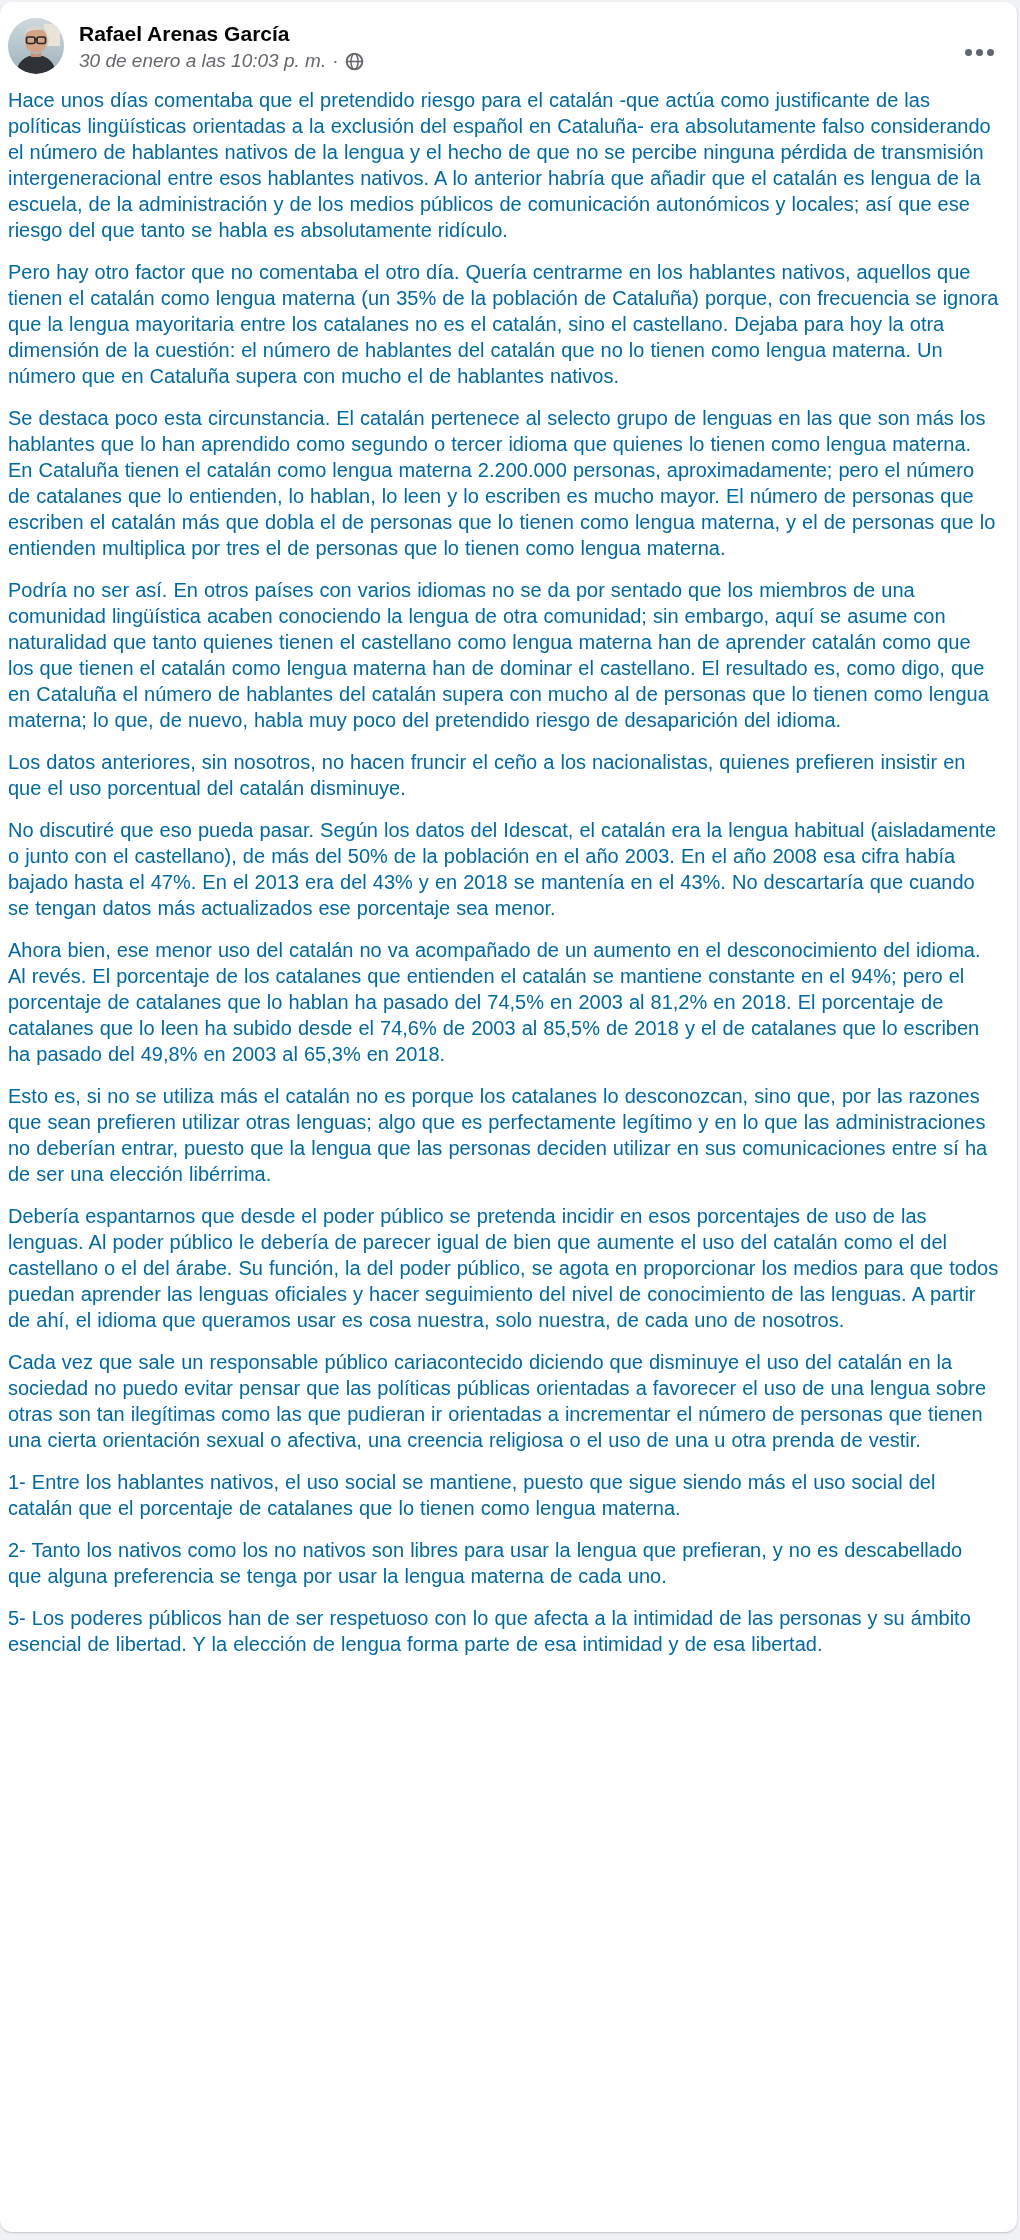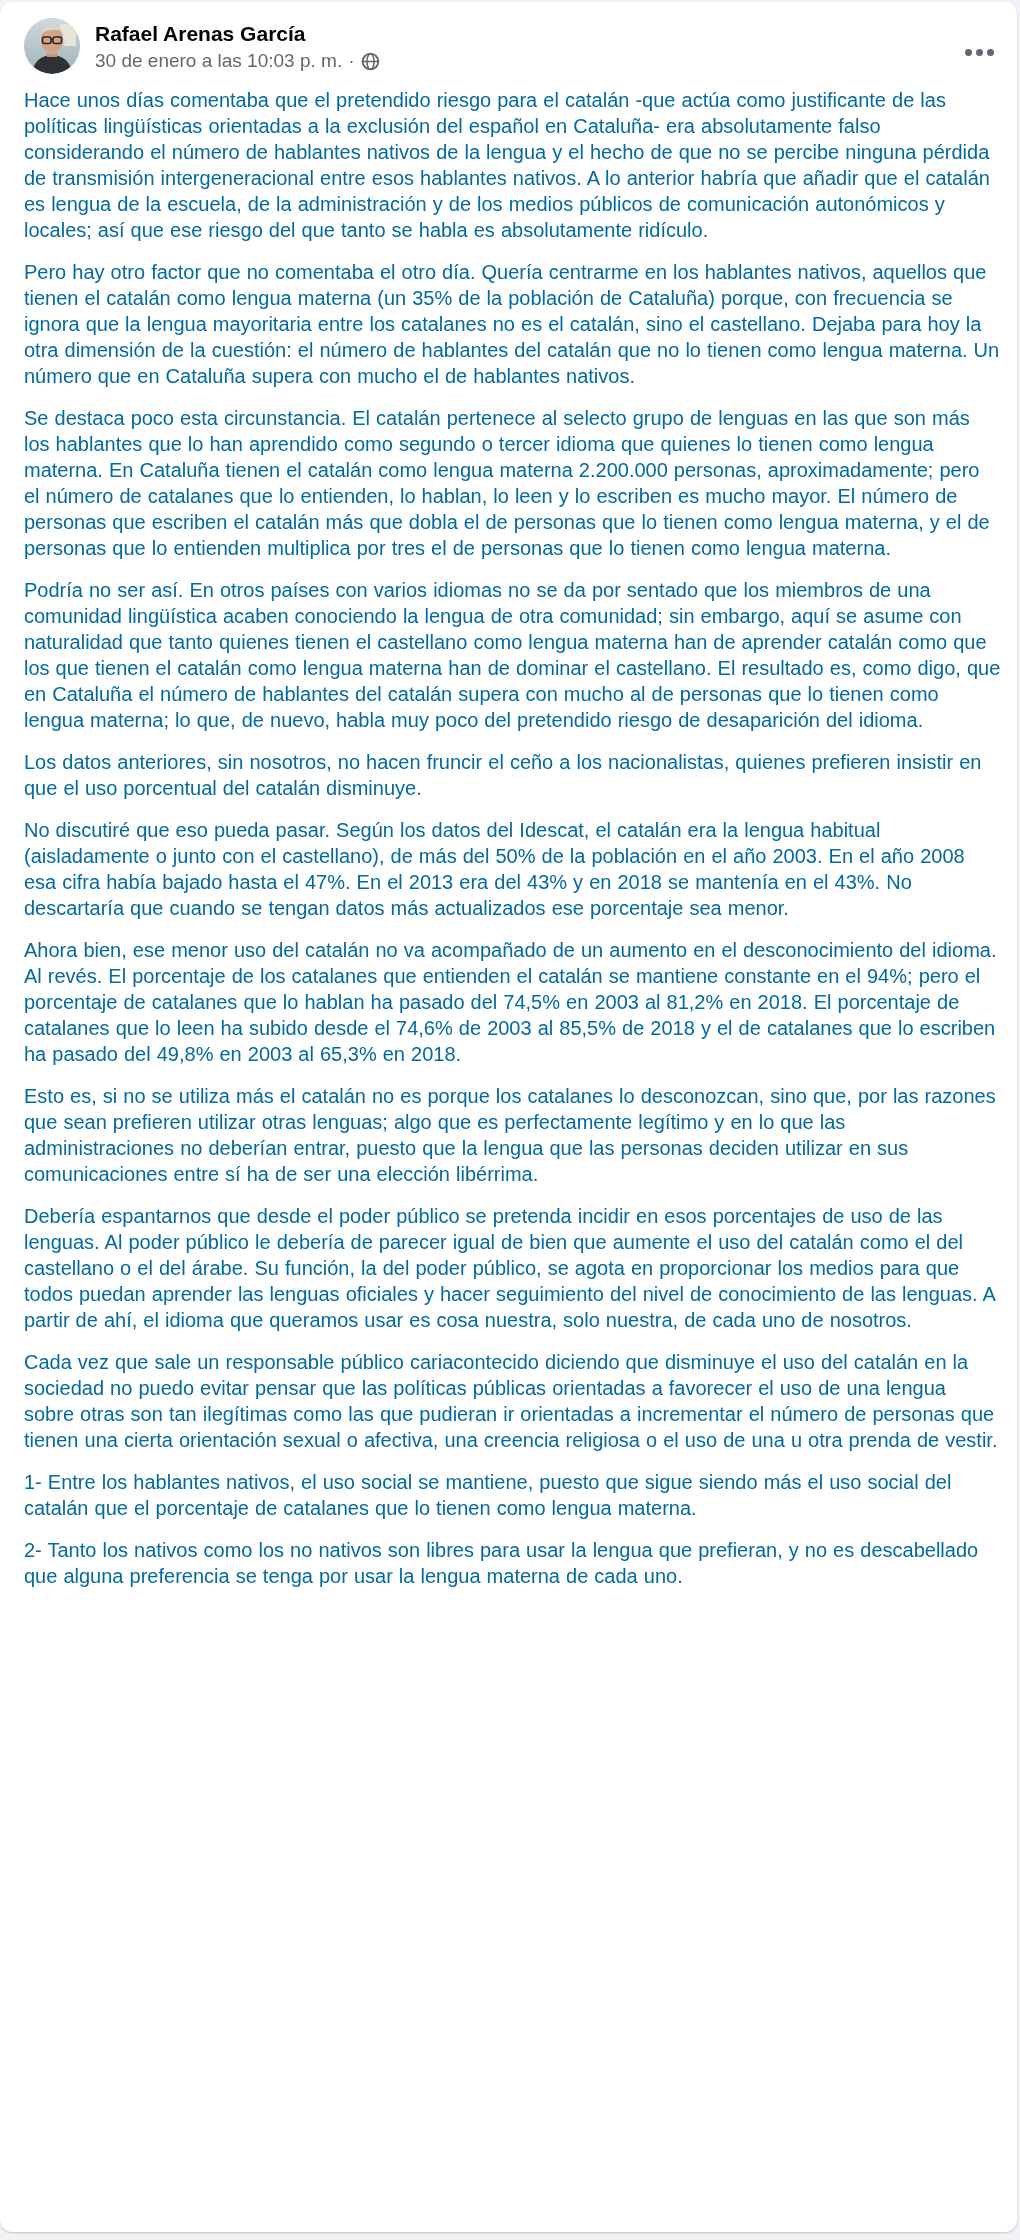--- a/index.html
+++ b/index.html
@@ -11,21 +11,21 @@
   }
   .card{
     position:relative;
     box-sizing:border-box;
     width:1017px;
     min-height:2230px;
     margin:2px 3px 0 0;
     background:#ffffff;
     border-radius:12px;
     box-shadow:0 1px 2px rgba(0,0,0,.2);
-    padding:16px 16px 18px 24px;
+    padding:16px 16px 18px 8px;
   }
   .header{
     display:flex;
     align-items:center;
     position:relative;
   }
   .avatar{
     width:56px;height:56px;
     border-radius:50%;
     overflow:hidden;
@@ -46,20 +46,21 @@
     cursor:pointer;
   }
   .meta{
     display:flex;
     align-items:center;
     gap:6px;
     margin-top:5px;
     font-size:19px;
     color:#65676b;
     line-height:1.1;
+    font-style:italic;
   }
   .meta .sep{font-size:19px;color:#65676b;}
   .menu-btn{
     position:absolute;
     top:14px;
     right:2px;
     width:40px;height:40px;
     border-radius:50%;
     display:flex;
     align-items:center;
@@ -154,15 +155,16 @@
     <p>Se destaca poco esta circunstancia. El catalán pertenece al selecto grupo de lenguas en las que son más los hablantes que lo han aprendido como segundo o tercer idioma que quienes lo tienen como lengua materna. En Cataluña tienen el catalán como lengua materna 2.200.000 personas, aproximadamente; pero el número de catalanes que lo entienden, lo hablan, lo leen y lo escriben es mucho mayor. El número de personas que escriben el catalán más que dobla el de personas que lo tienen como lengua materna, y el de personas que lo entienden multiplica por tres el de personas que lo tienen como lengua materna.</p>
     <p>Podría no ser así. En otros países con varios idiomas no se da por sentado que los miembros de una comunidad lingüística acaben conociendo la lengua de otra comunidad; sin embargo, aquí se asume con naturalidad que tanto quienes tienen el castellano como lengua materna han de aprender catalán como que los que tienen el catalán como lengua materna han de dominar el castellano. El resultado es, como digo, que en Cataluña el número de hablantes del catalán supera con mucho al de personas que lo tienen como lengua materna; lo que, de nuevo, habla muy poco del pretendido riesgo de desaparición del idioma.</p>
     <p>Los datos anteriores, sin nosotros, no hacen fruncir el ceño a los nacionalistas, quienes prefieren insistir en que el uso porcentual del catalán disminuye.</p>
     <p>No discutiré que eso pueda pasar. Según los datos del Idescat, el catalán era la lengua habitual (aisladamente o junto con el castellano), de más del 50% de la población en el año 2003. En el año 2008 esa cifra había bajado hasta el 47%. En el 2013 era del 43% y en 2018 se mantenía en el 43%. No descartaría que cuando se tengan datos más actualizados ese porcentaje sea menor.</p>
     <p>Ahora bien, ese menor uso del catalán no va acompañado de un aumento en el desconocimiento del idioma. Al revés. El porcentaje de los catalanes que entienden el catalán se mantiene constante en el 94%; pero el porcentaje de catalanes que lo hablan ha pasado del 74,5% en 2003 al 81,2% en 2018. El porcentaje de catalanes que lo leen ha subido desde el 74,6% de 2003 al 85,5% de 2018 y el de catalanes que lo escriben ha pasado del 49,8% en 2003 al 65,3% en 2018.</p>
     <p>Esto es, si no se utiliza más el catalán no es porque los catalanes lo desconozcan, sino que, por las razones que sean prefieren utilizar otras lenguas; algo que es perfectamente legítimo y en lo que las administraciones no deberían entrar, puesto que la lengua que las personas deciden utilizar en sus comunicaciones entre sí ha de ser una elección libérrima.</p>
     <p>Debería espantarnos que desde el poder público se pretenda incidir en esos porcentajes de uso de las lenguas. Al poder público le debería de parecer igual de bien que aumente el uso del catalán como el del castellano o el del árabe. Su función, la del poder público, se agota en proporcionar los medios para que todos puedan aprender las lenguas oficiales y hacer seguimiento del nivel de conocimiento de las lenguas. A partir de ahí, el idioma que queramos usar es cosa nuestra, solo nuestra, de cada uno de nosotros.</p>
     <p>Cada vez que sale un responsable público cariacontecido diciendo que disminuye el uso del catalán en la sociedad no puedo evitar pensar que las políticas públicas orientadas a favorecer el uso de una lengua sobre otras son tan ilegítimas como las que pudieran ir orientadas a incrementar el número de personas que tienen una cierta orientación sexual o afectiva, una creencia religiosa o el uso de una u otra prenda de vestir.</p>
     <p>1- Entre los hablantes nativos, el uso social se mantiene, puesto que sigue siendo más el uso social del catalán que el porcentaje de catalanes que lo tienen como lengua materna.</p>
     <p>2- Tanto los nativos como los no nativos son libres para usar la lengua que prefieran, y no es descabellado que alguna preferencia se tenga por usar la lengua materna de cada uno.</p>
+    <p>5- Los poderes públicos han de ser respetuoso con lo que afecta a la intimidad de las personas y su ámbito esencial de libertad. Y la elección de lengua forma parte de esa intimidad y de esa libertad.</p>
   </div>
 
 </div>
 
 </body></html>

